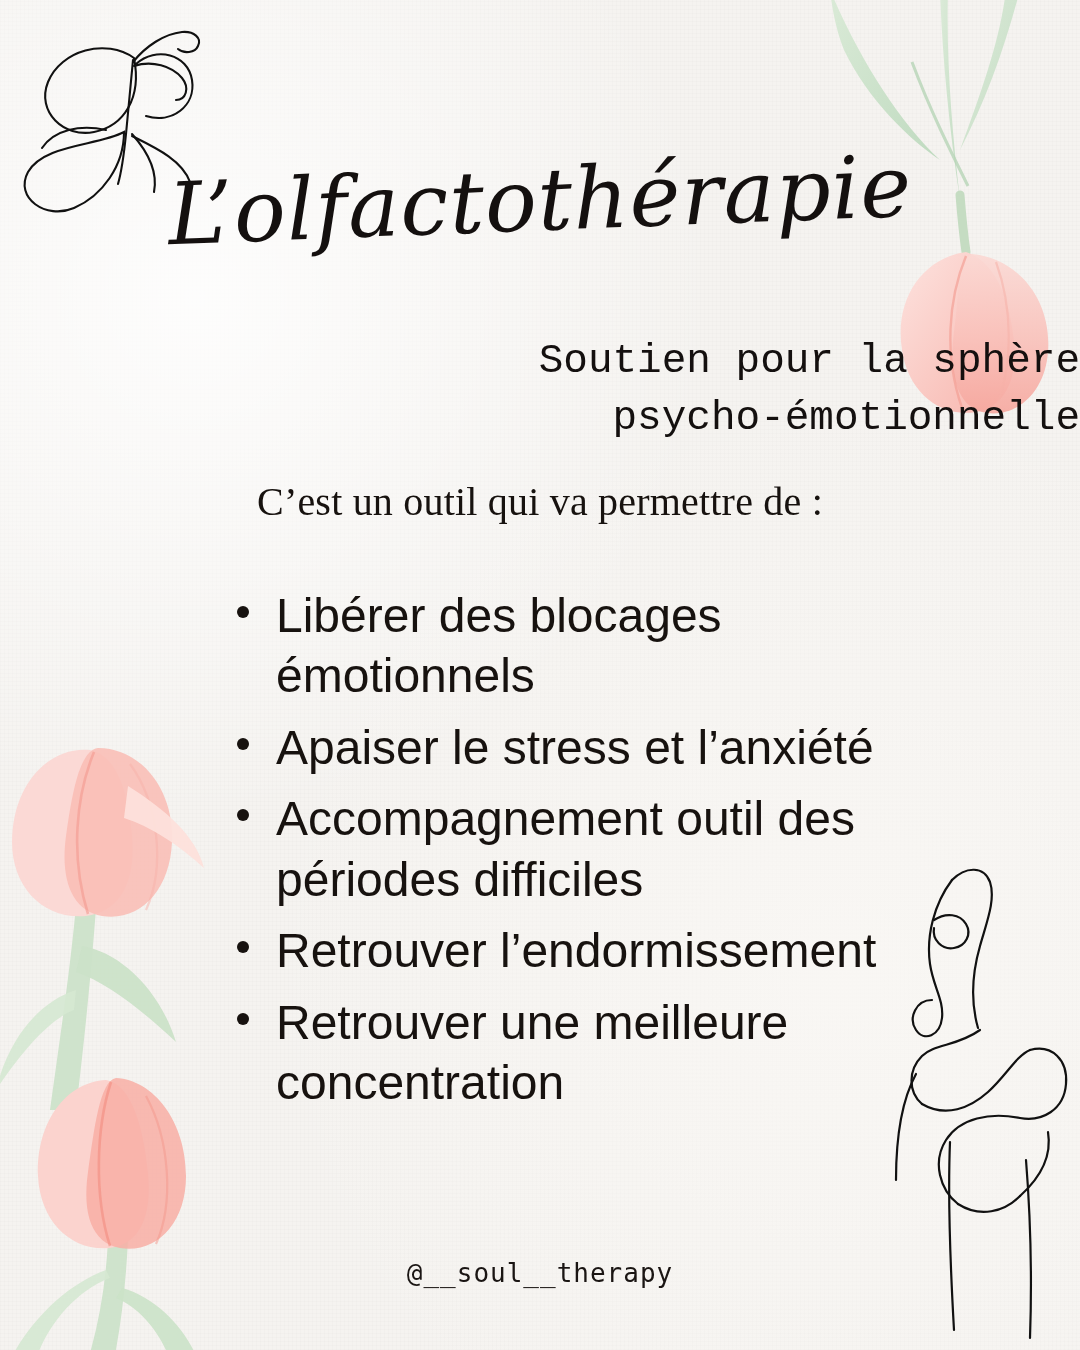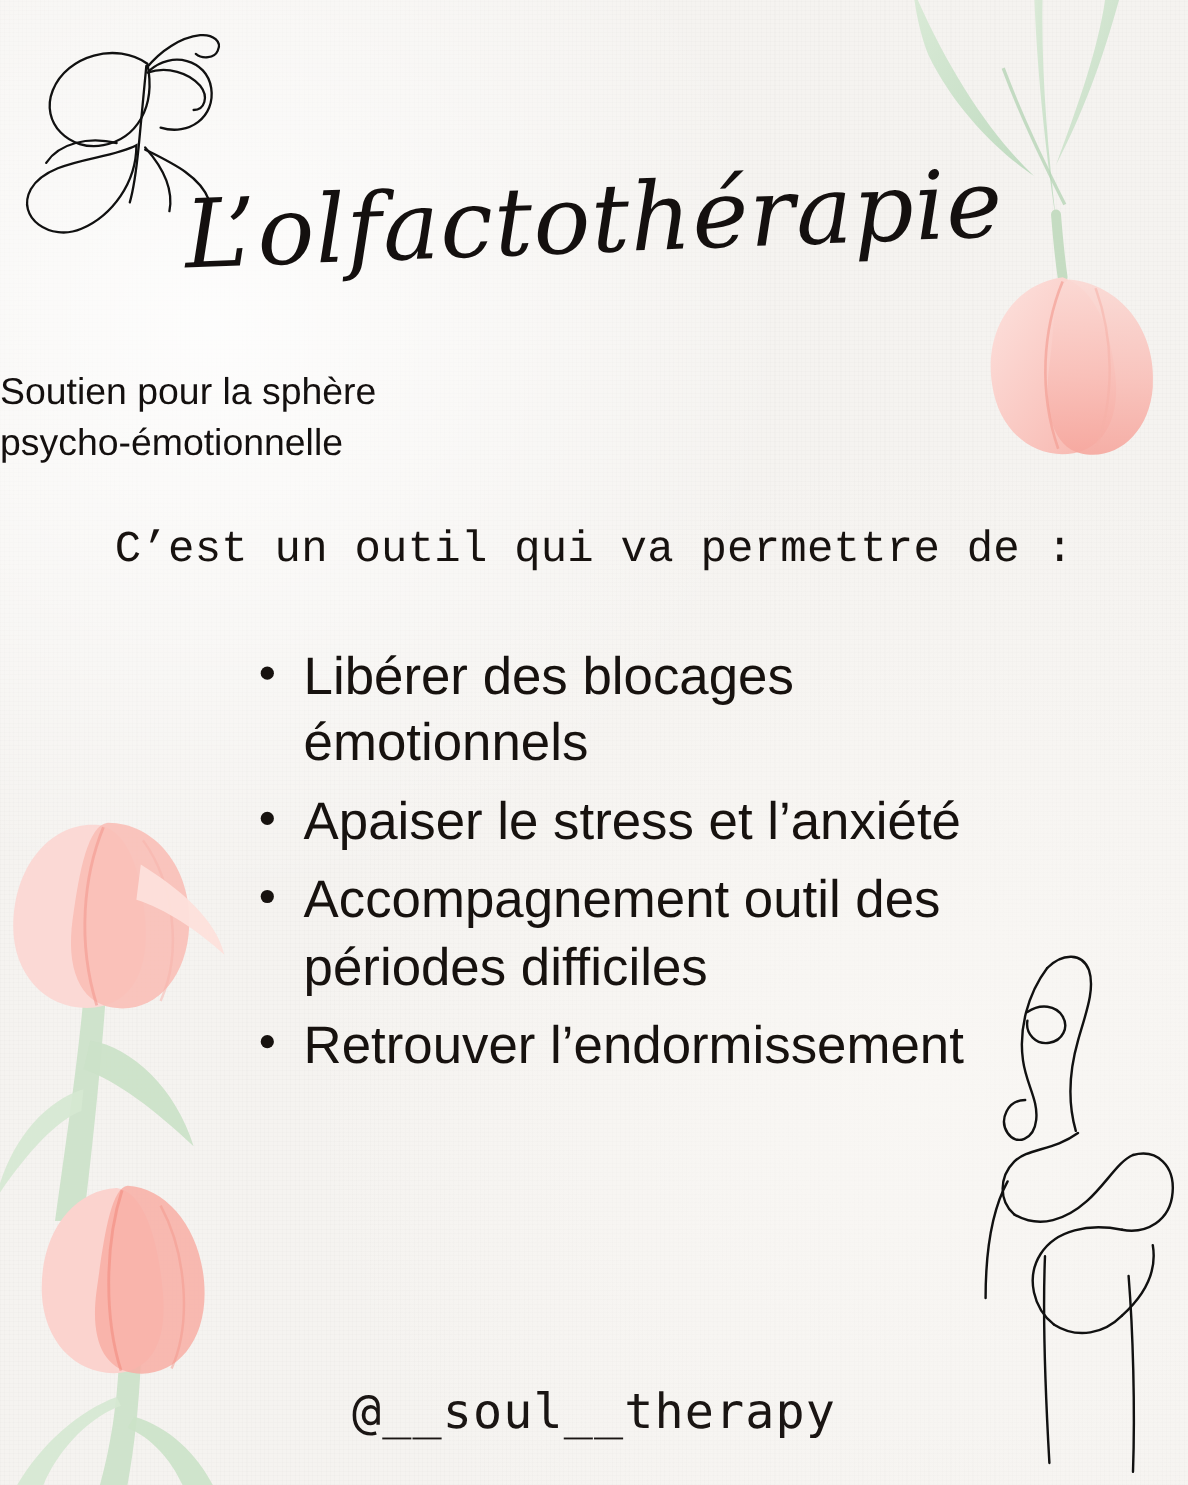--- a/index.html
+++ b/index.html
@@ -56,36 +56,36 @@
     transform: rotate(-2.2deg);
     white-space: nowrap;
     font-weight: 400;
   }
 
   #subtitle {
     position: absolute;
     top: 333px;
     left: 0;
     right: 0;
-    text-align: left;
-    font-family: Liberation Sans, sans-serif;
-    font-size: 34px;
+    text-align: right;
+    font-family: Liberation Mono, monospace;
+    font-size: 41px;
     line-height: 1.38;
     color: #14100f;
     font-weight: 400;
   }
   #subtitle .line { display: block; }
 
   #lead {
     position: absolute;
     top: 478px;
     left: 0;
     right: 0;
     text-align: center;
-    font-family: Liberation Mono, monospace;
+    font-family: Liberation Serif, serif;
     font-size: 40px;
     color: #17120f;
     letter-spacing: 0.2px;
   }
 
   #benefit-list {
     position: absolute;
     top: 586px;
     left: 226px;
     width: 700px;
@@ -113,21 +113,21 @@
     background: #17120f;
   }
 
   #handle {
     position: absolute;
     top: 1258px;
     left: 0;
     right: 0;
     text-align: center;
     font-family: "DejaVu Sans Mono", monospace;
-    font-size: 44px;
+    font-size: 26px;
     letter-spacing: 1px;
     color: #1a1513;
   }
 </style>
 </head>
 <body>
 
 <div id="canvas">
 
   <svg class="deco" style="left:6px; top:20px;" width="220" height="210" viewBox="0 0 220 210" fill="none">
@@ -223,18 +223,19 @@
       <span class="line">psycho-émotionnelle</span>
     </div>
 
     <div id="lead">C’est un outil qui va permettre de :</div>
 
     <ul id="benefit-list">
       <li>Libérer des blocages émotionnels</li>
       <li>Apaiser le stress et l’anxiété</li>
       <li>Accompagnement outil des périodes difficiles</li>
       <li>Retrouver l’endormissement</li>
+      <li>Retrouver une meilleure concentration</li>
     </ul>
 
     <div id="handle">@__soul__therapy</div>
 
   </div>
 </div>
 
 </body></html>

